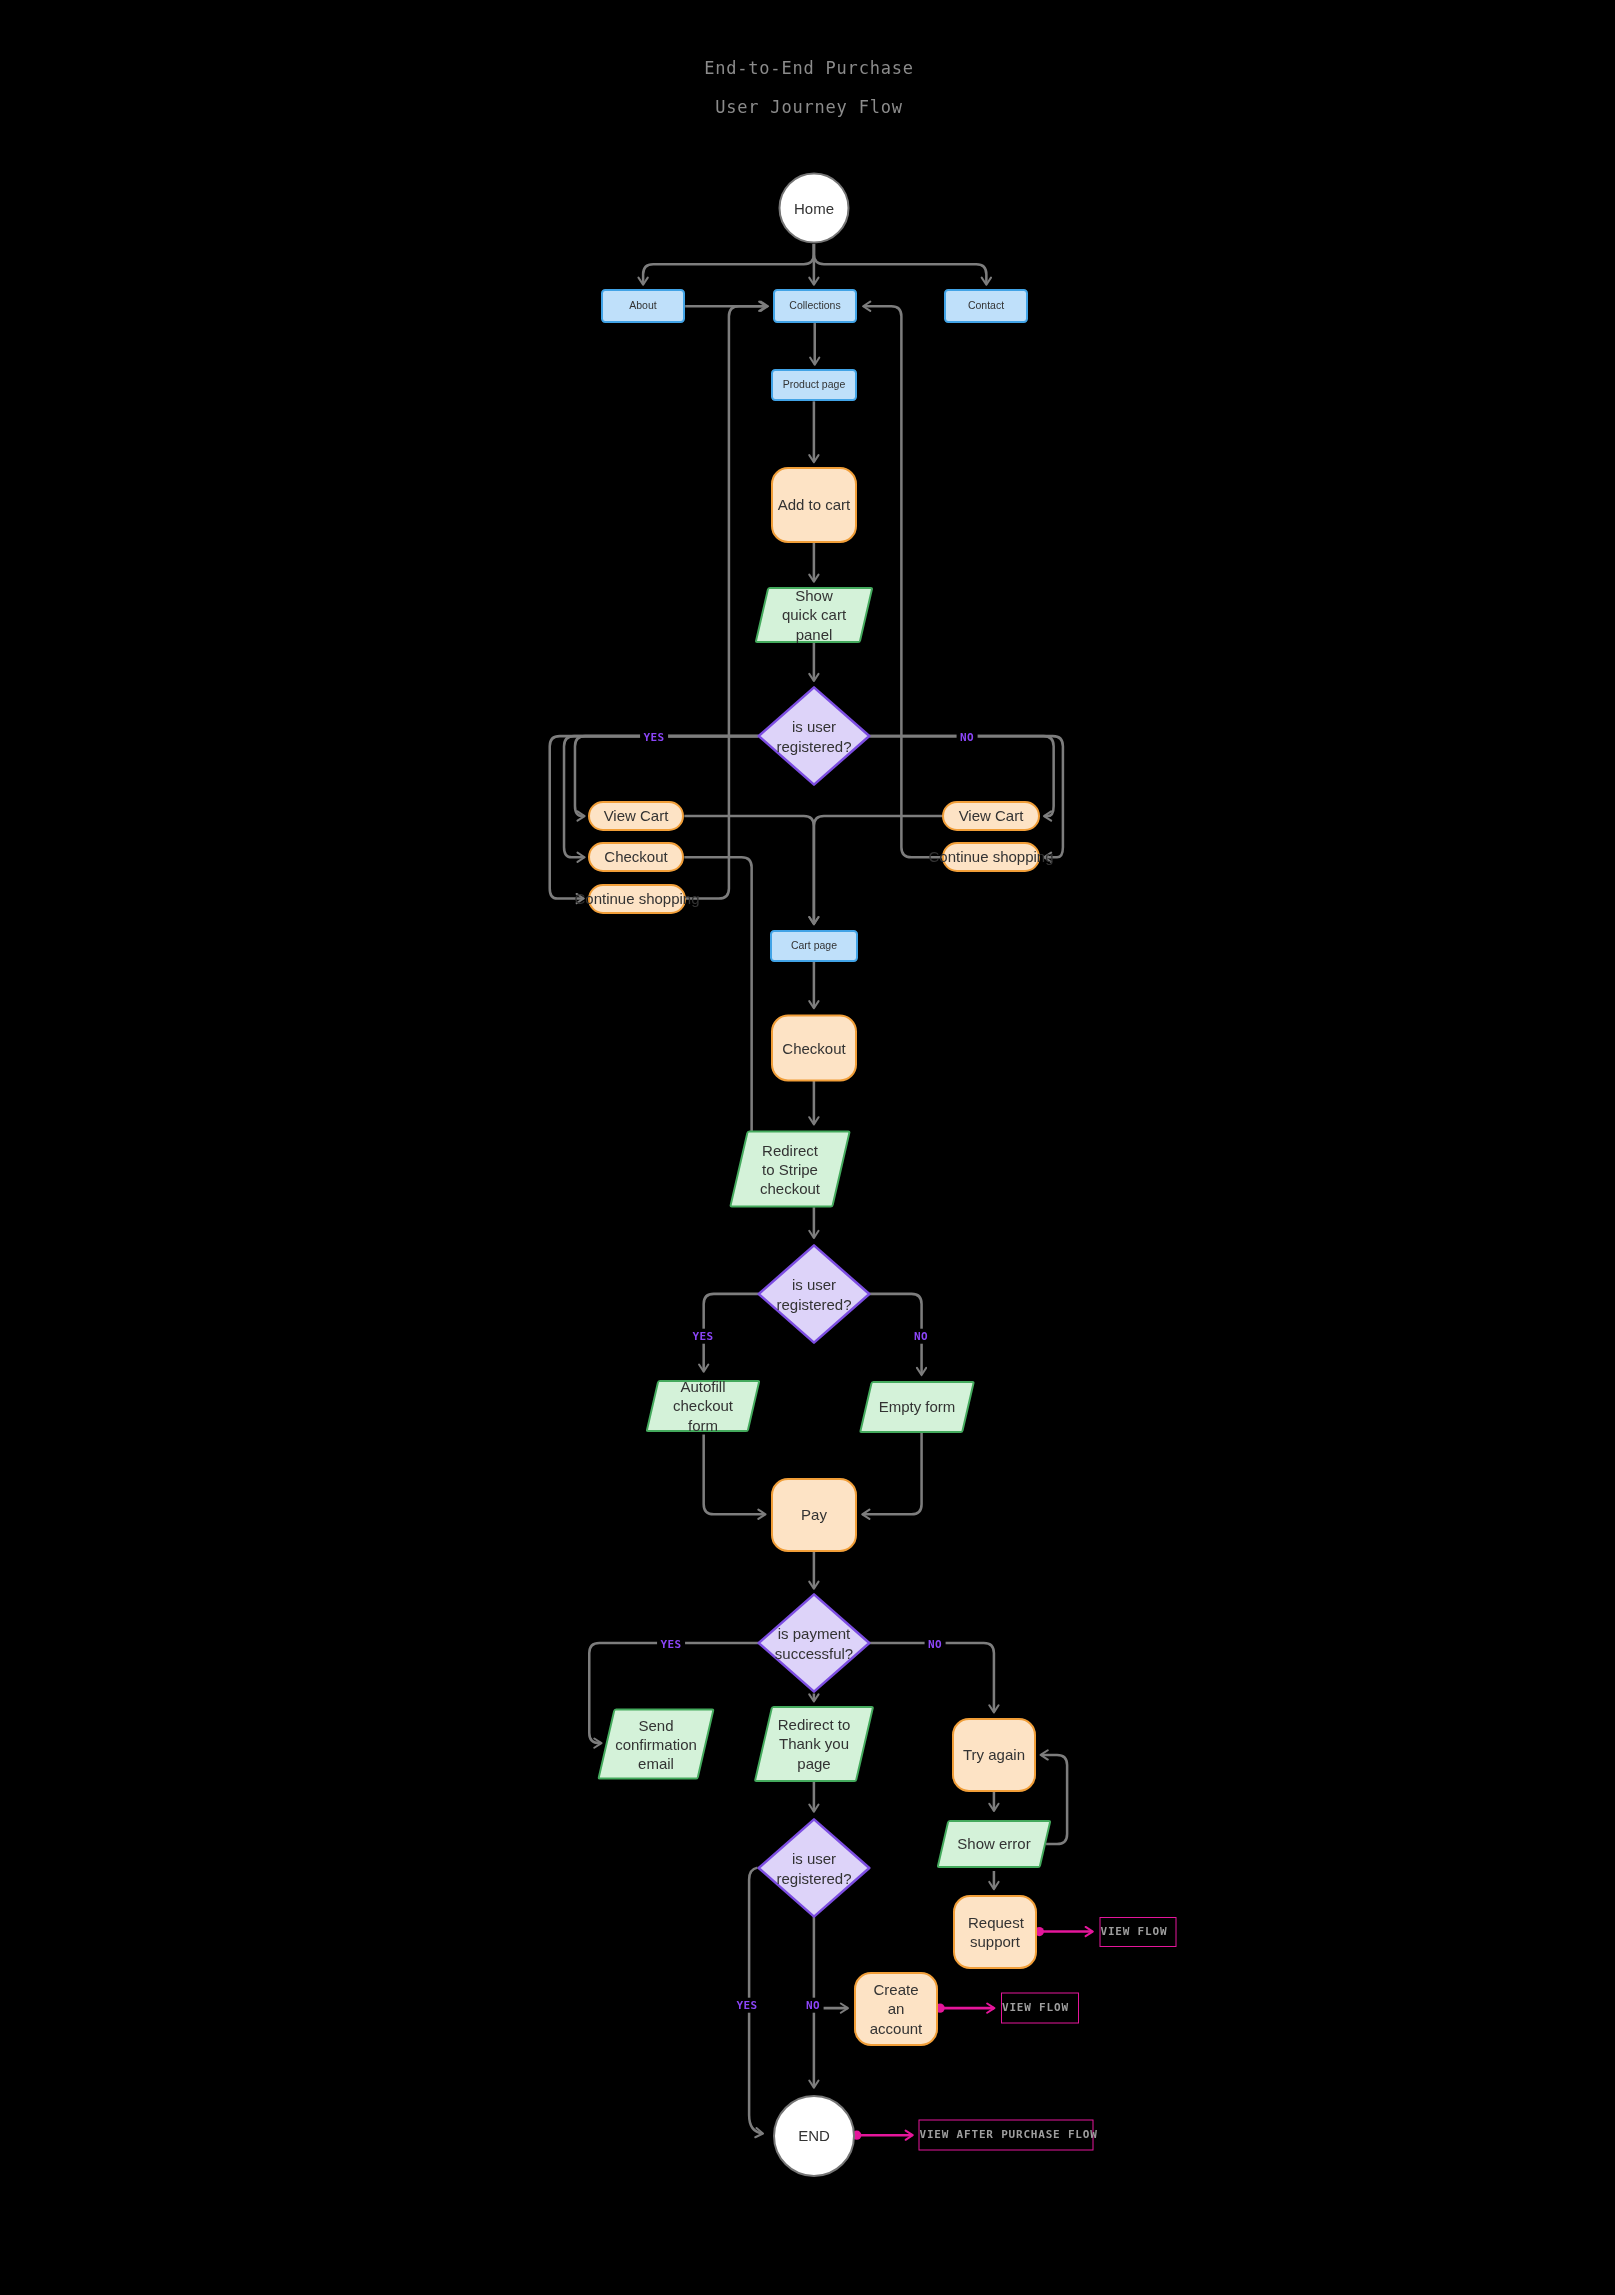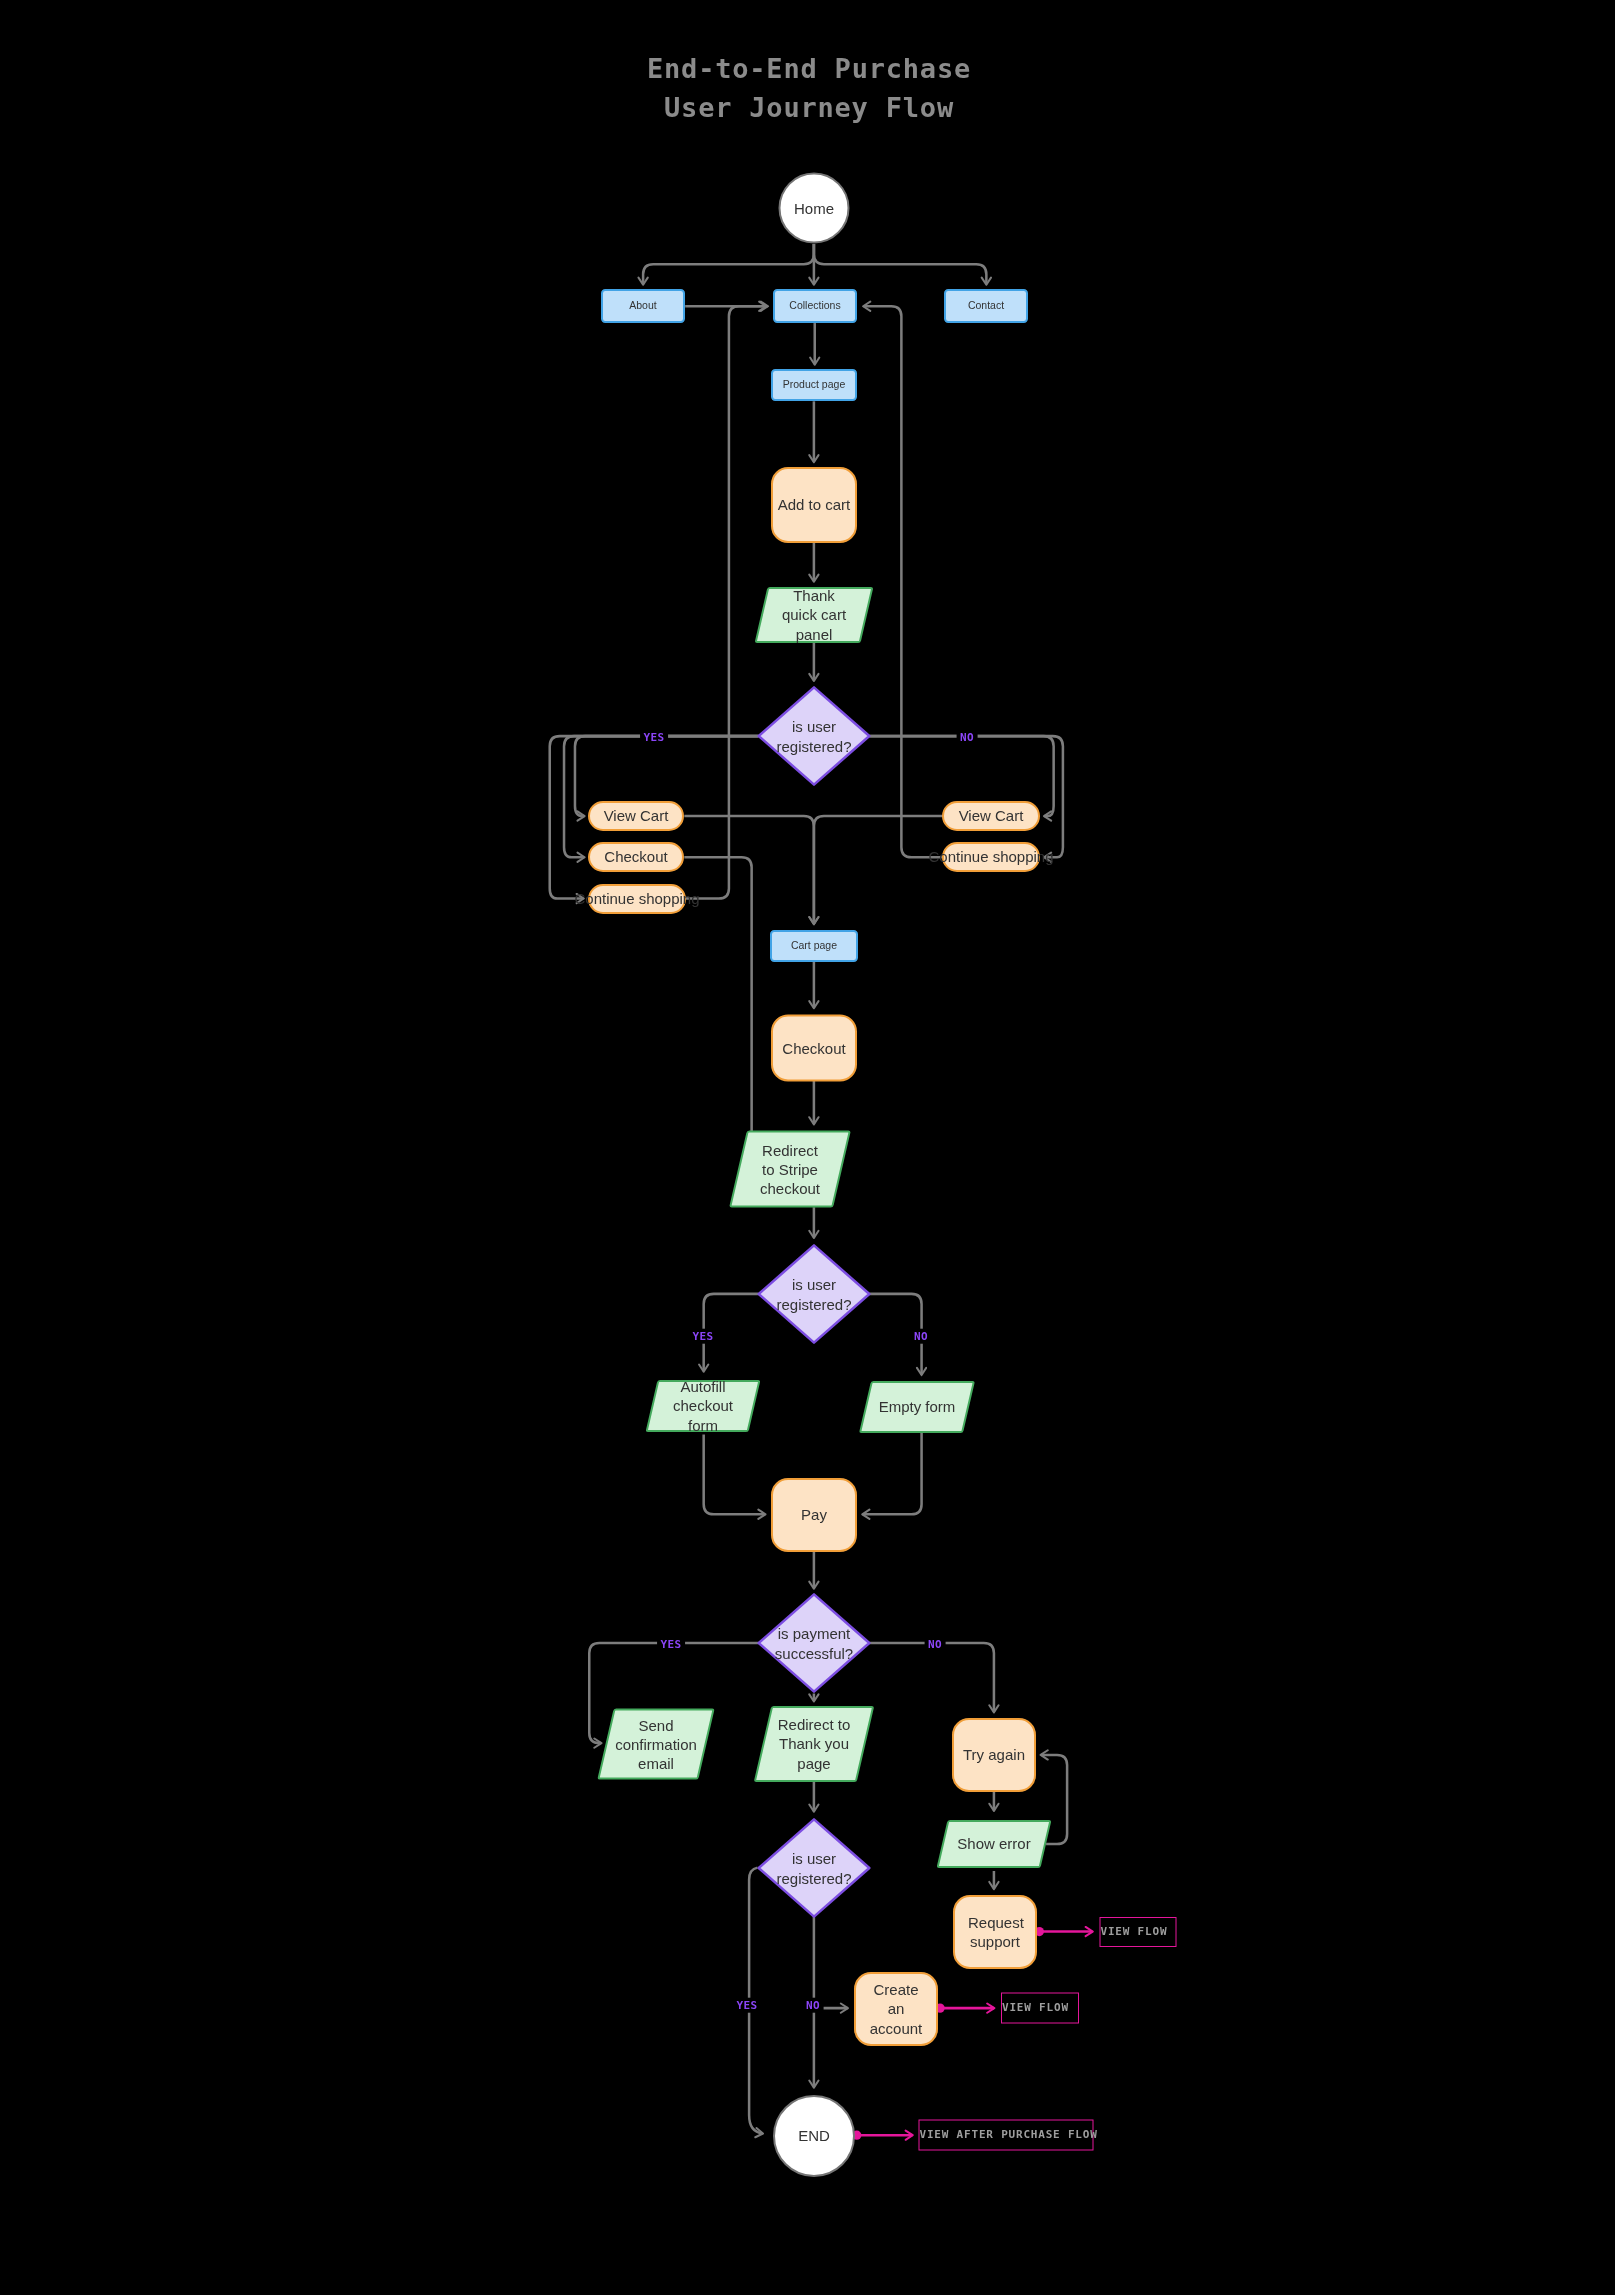--- a/index.html
+++ b/index.html
@@ -1,21 +1,21 @@
 <!DOCTYPE html>
 <html style="font-size:13.5px"><head>
 <meta charset="utf-8">
 <style>
   html,body{margin:0;padding:0;background:#000;}
   #canvas{position:relative;width:1616px;height:2295px;background:#000;overflow:hidden;
           font-family:"Liberation Sans",sans-serif;}
   
   .title{position:absolute;left:809px;top:49px;transform:translateX(-50%);
          text-align:center;color:#8b8b8b;font-family:"DejaVu Sans Mono",monospace;
-         font-size:27px;line-height:39px;letter-spacing:0.8px;white-space:nowrap;z-index:3;font-weight:bold;}
+         font-size:17px;line-height:39px;letter-spacing:0.8px;white-space:nowrap;z-index:3;}
   
   svg.edges{position:absolute;left:0;top:0;z-index:1;}
   
   .node{position:absolute;transform:translate(-50%,-50%);display:flex;align-items:center;
         justify-content:center;text-align:center;z-index:2;box-sizing:border-box;}
   .nl{font-size:15px;line-height:1.28;color:#333;display:block;}
   
   .circle{background:#fff;border:2.5px solid #757575;border-radius:50%;}
   .brect{background:#bfe0fa;border:2.1px solid #41a3e6;border-radius:4.2px;}
   .brect .nl{font-size:10.5px;white-space:nowrap;}
@@ -163,21 +163,21 @@
     </div>
   <div class="node pill" style="left:991px;top:816px;width:98px;height:30px">
     <span class="nl">View Cart</span>
     </div>
   <div class="node pill" style="left:991px;top:857px;width:98px;height:30px">
     <span class="nl">Continue shopping</span>
     </div>
 
   <div class="node para" style="left:814px;top:615px;width:106px;height:56px">
     <div class="pbg"></div>
-    <span class="nl" style="max-width:71px">Thank quick cart panel</span>
+    <span class="nl" style="max-width:71px">Show quick cart panel</span>
     </div>
   <div class="node para" style="left:790px;top:1169px;width:104px;height:77px">
     <div class="pbg"></div>
     <span class="nl" style="max-width:71px">Redirect to Stripe checkout</span>
     </div>
   <div class="node para" style="left:703px;top:1406px;width:103px;height:52px">
     <div class="pbg"></div>
     <span class="nl" style="max-width:61px">Autofill checkout form</span>
     </div>
   <div class="node para" style="left:917px;top:1407px;width:104px;height:52px">

